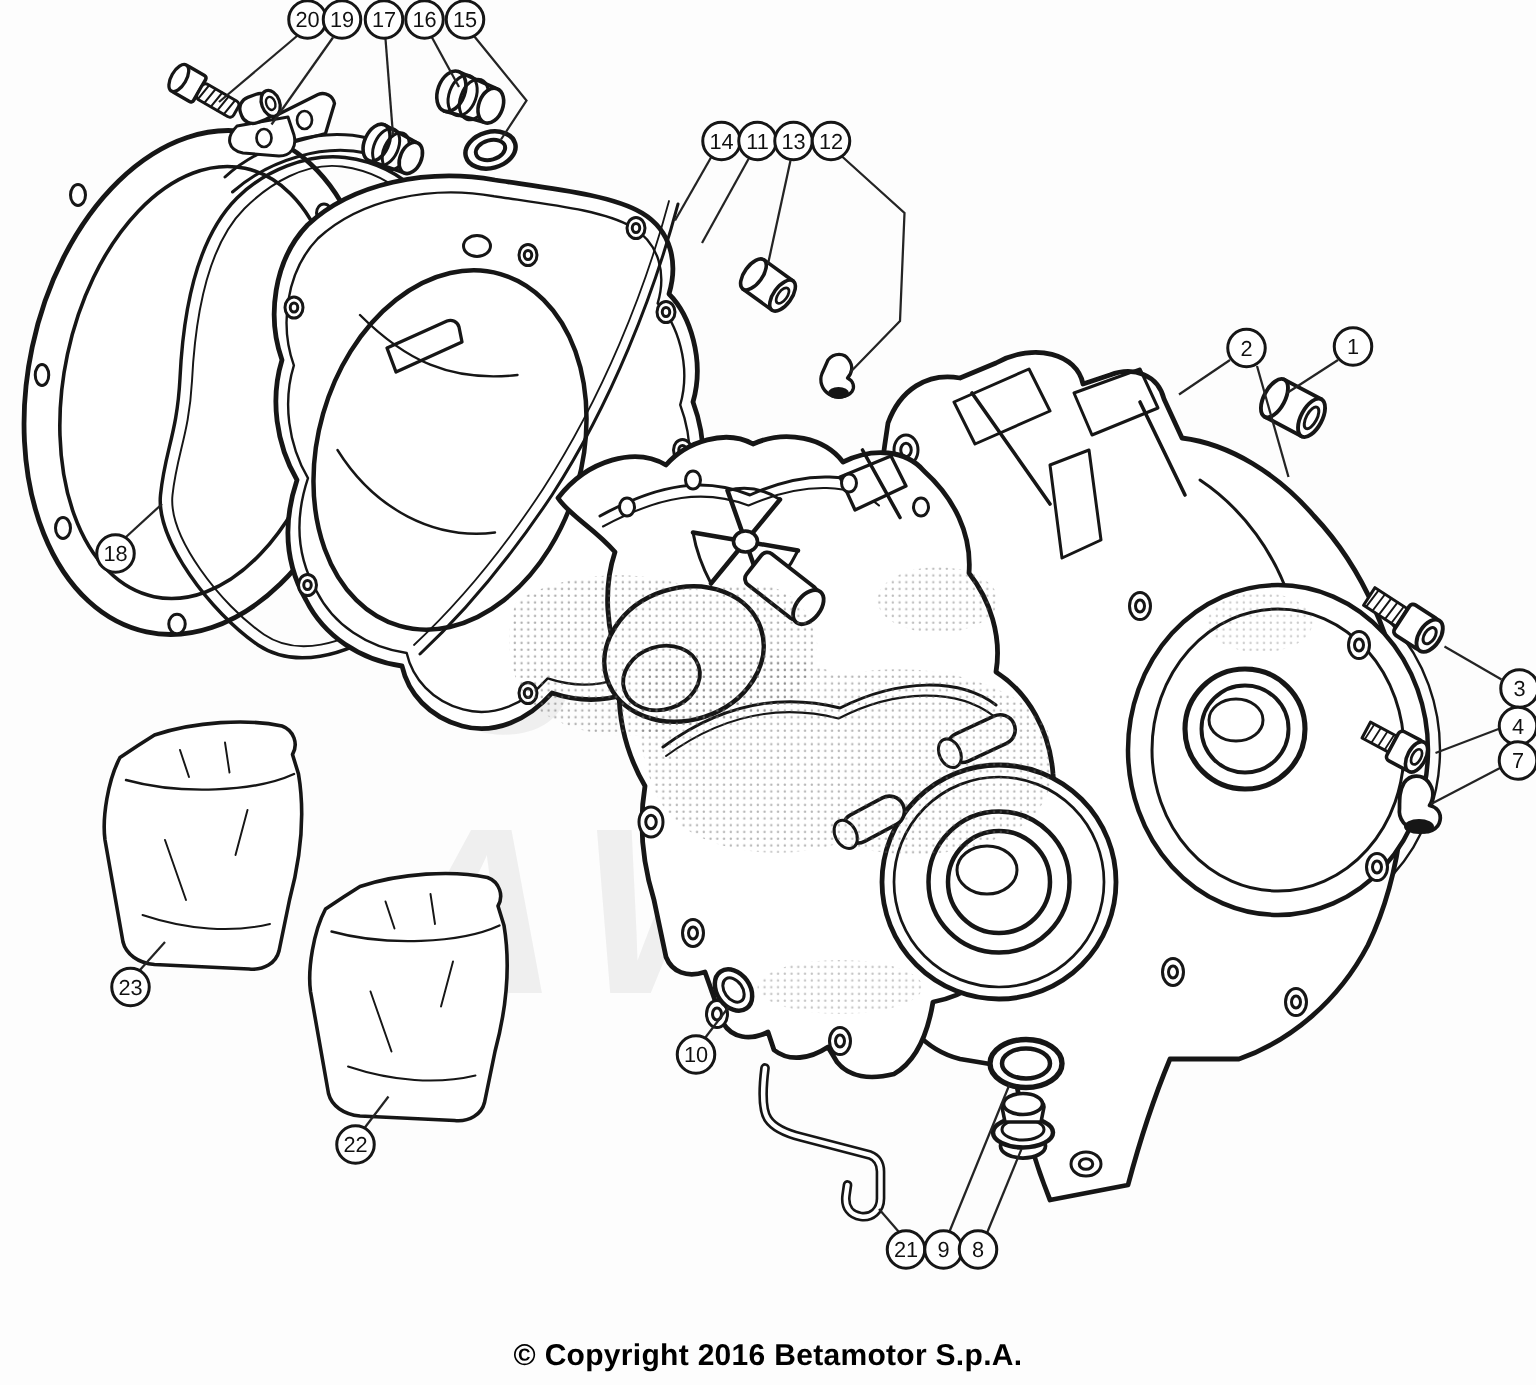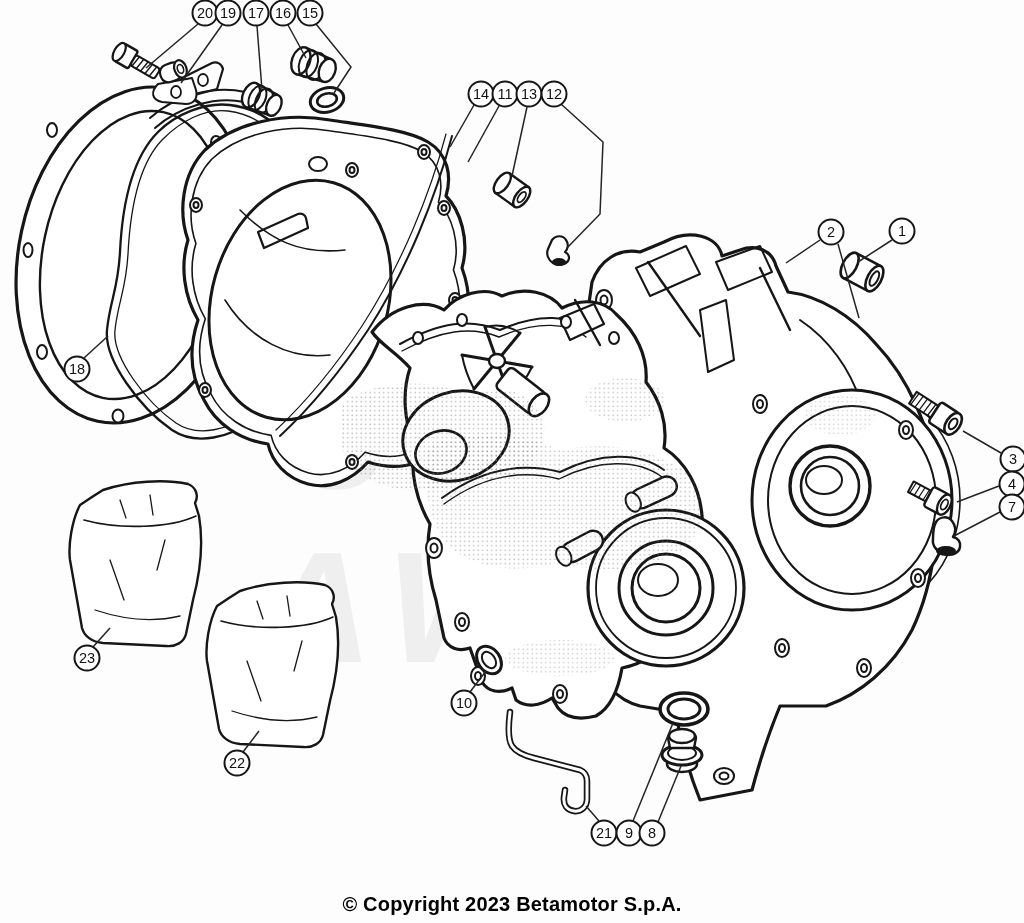--- a/index.html
+++ b/index.html
@@ -396,13 +396,13 @@
         </g>
         <g>
           <polyline points="658,822 681,766" fill="none" stroke="#242424" stroke-width="1.5"></polyline>
           <circle cx="652" cy="833" r="12.5" fill="#ffffff" stroke="#161616" stroke-width="2"></circle>
           <text x="652" y="838.2" text-anchor="middle" font-size="14.5" font-family="Liberation Sans, sans-serif" fill="#111">8</text>
         </g>
       </g>
 </svg>
 </div>
 
-<div class="copyright">© Copyright 2023 Betamotor S.p.A.</div>
+<div class="copyright">© Copyright 2016 Betamotor S.p.A.</div>
 
 </body></html>

